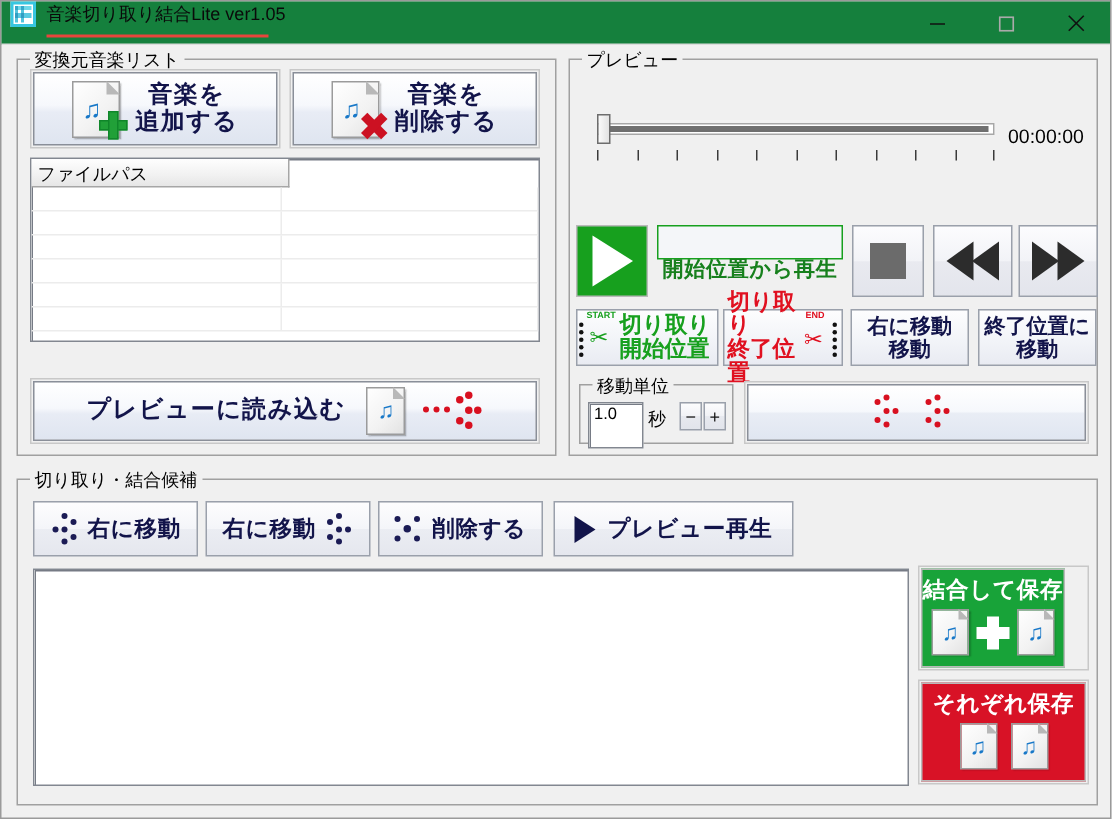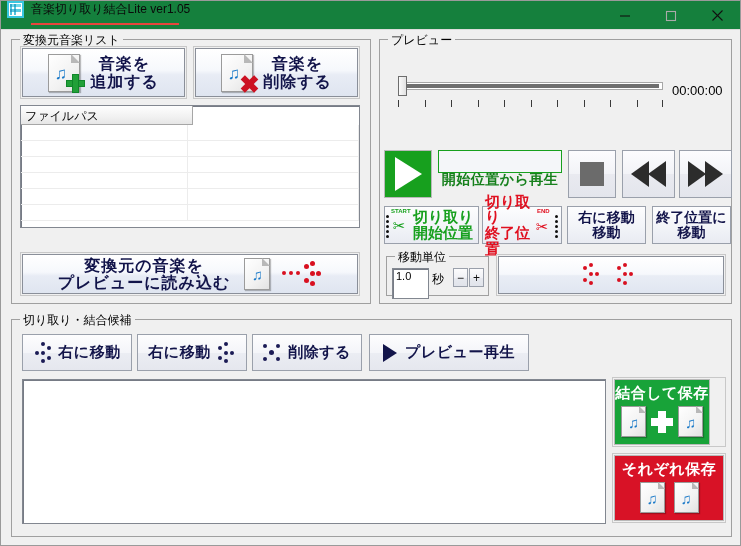--- a/index.html
+++ b/index.html
@@ -344,21 +344,20 @@
       <div class="lv-row">
           <div class="lv-cell" style="width:167px"></div>
           <div class="lv-cell" style="width:172px"></div>
         </div>
     </div>
   </div>
 
   <div class="outer" style="left:19px; top:251px; width:340px; height:44px;"></div>
   <div class="gbtn" style="left:21px; top:253px; width:336px; height:40px;">
     <div class="lbl" style="margin-right:14px;">
-      <div>変換元の音楽を</div>
       <div>プレビューに読み込む</div>
     </div>
     <div class="fileicon" style="width:26px;height:32px;margin-right:12px;">
       <div class="pg"></div>
       <div class="fold" style="border-width:0 8px 8px 0; right:0; top:0;"></div>
       <div class="note" style="font-size:15px;">♫</div>
     </div>
     <div class="dots" style="width:40px;height:26px;position:relative;">
       <i style="left:0px;top:10px;width:4px;height:4px;"></i>
       <i style="left:7px;top:10px;width:4px;height:4px;"></i>

